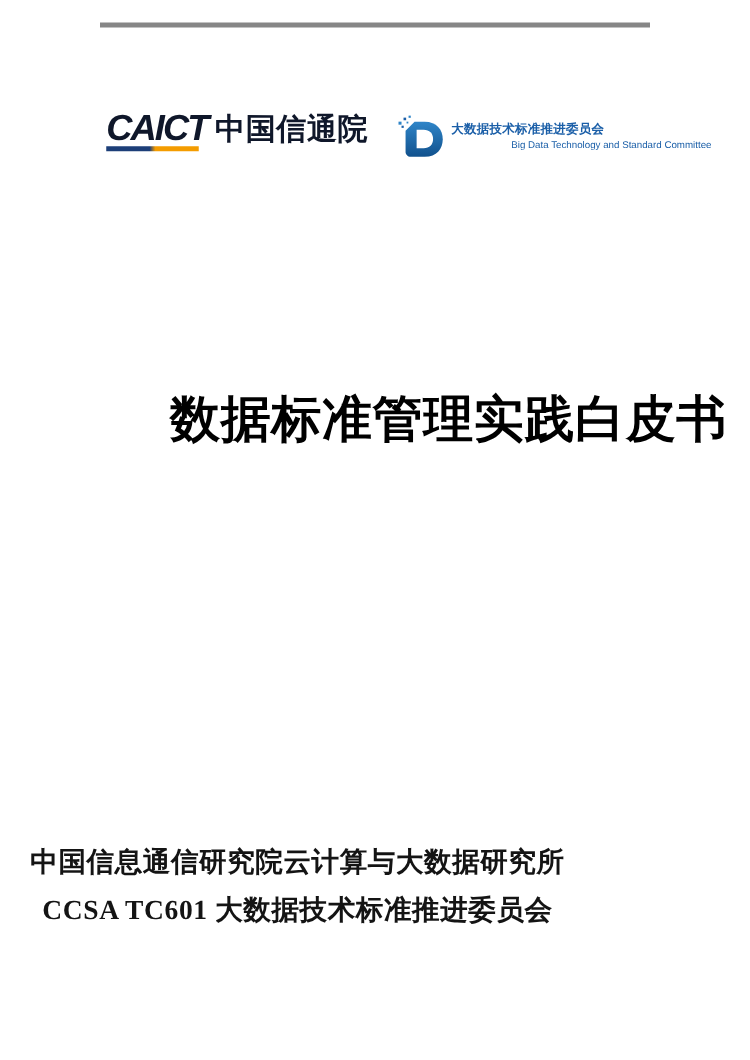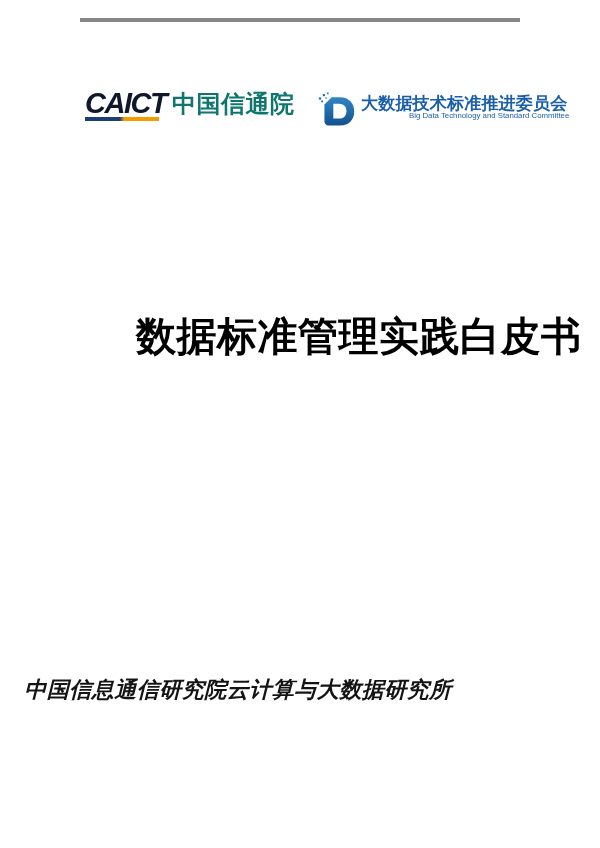--- a/index.html
+++ b/index.html
@@ -18,44 +18,44 @@
   .caict{position:absolute;left:0;top:2px;display:flex;align-items:flex-start;}
   .caict-wordmark{display:flex;flex-direction:column;width:76px;}
   .caict-acronym{
     font-family:"Liberation Sans", sans-serif;font-style:italic;font-weight:700;
     font-size:29px;line-height:22px;color:#0f172a;letter-spacing:-1.5px;white-space:nowrap;
   }
   .caict-underline{margin-top:3px;height:4px;width:74px;
     background:linear-gradient(90deg,#1c3e78 0%,#1c3e78 47%,#f49c00 53%,#f49c00 100%);}
   .caict-cn{
     margin-left:11px;font-family:"Liberation Sans", sans-serif;font-weight:700;
-    font-size:24px;line-height:24px;color:#0f766e;letter-spacing:0.5px;white-space:nowrap;
+    font-size:24px;line-height:24px;color:#0f172a;letter-spacing:0.5px;white-space:nowrap;
   }
 
   .bdtsc{position:absolute;left:233px;top:0;display:flex;align-items:flex-start;}
   .bdtsc-mark{width:37px;height:42px;flex:0 0 auto;}
   .bdtsc-text{margin-left:6px;padding-top:6px;display:flex;flex-direction:column;}
   .bdtsc-cn{
-    font-family:"Liberation Sans", sans-serif;font-weight:700;font-size:17px;line-height:15px;
+    font-family:"Liberation Sans", sans-serif;font-weight:700;font-size:10px;line-height:15px;
     color:#1b5fa8;letter-spacing:0.2px;white-space:nowrap;
   }
   .bdtsc-en{
     font-family:"Liberation Sans", sans-serif;font-weight:400;font-size:7.8px;line-height:10px;
     color:#1b5fa8;white-space:nowrap;margin-left:48px;
   }
 
   
   .title{
     position:absolute;left:136px;top:314px;margin:0;
     font-family:"Liberation Sans", sans-serif;font-weight:700;
     font-size:40px;line-height:44px;letter-spacing:0.5px;color:#000000;white-space:nowrap;
   }
 
   
-  .footer{position:absolute;left:0;top:671px;width:476px;text-align:center;font-style:italic;}
+  .footer{position:absolute;left:0;top:671px;width:476px;text-align:center;}
   .footer-line{
     font-family:"Liberation Serif","DejaVu Serif",serif;font-weight:600;
     font-size:22px;line-height:38px;letter-spacing:0.5px;color:#141414;white-space:nowrap;
   }
 </style>
 </head>
 <body>
 
 <div class="page">
 
@@ -95,15 +95,16 @@
         <span class="bdtsc-en">Big Data Technology and Standard Committee</span>
       </div>
     </div>
 
   </div>
 
   <h1 class="title">数据标准管理实践白皮书</h1>
 
   <div class="footer">
     <div class="footer-line">中国信息通信研究院云计算与大数据研究所</div>
+    <div class="footer-line">CCSA TC601 大数据技术标准推进委员会</div>
   </div>
 
 </div>
 
 </body></html>

